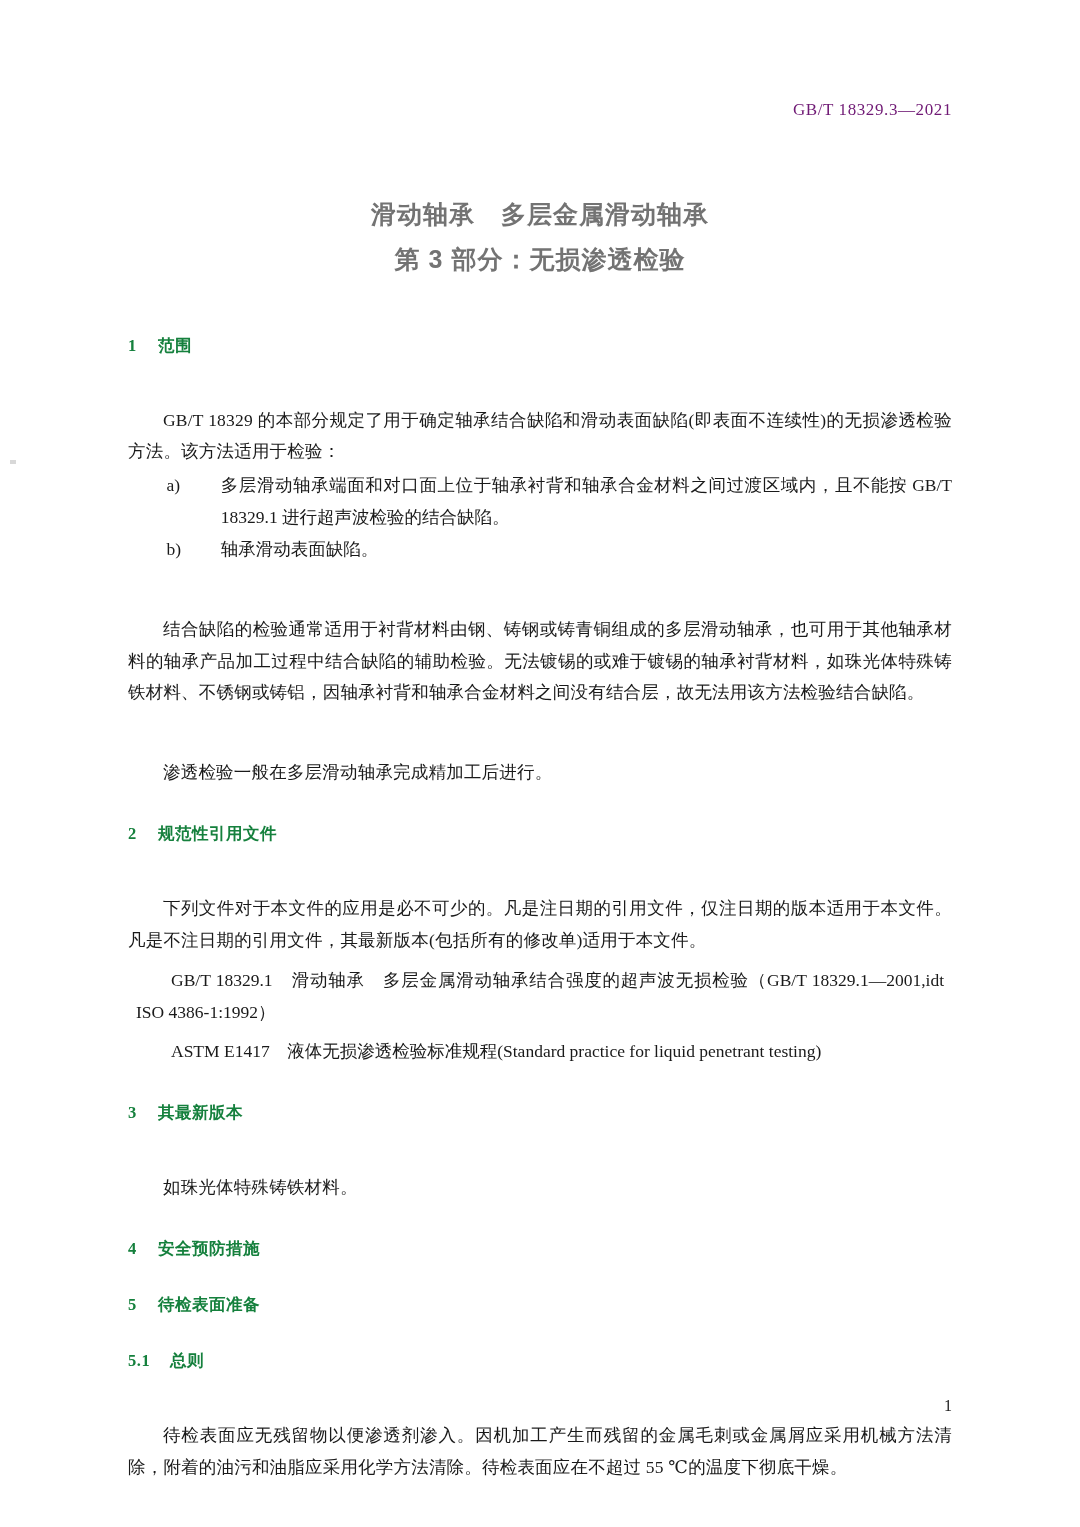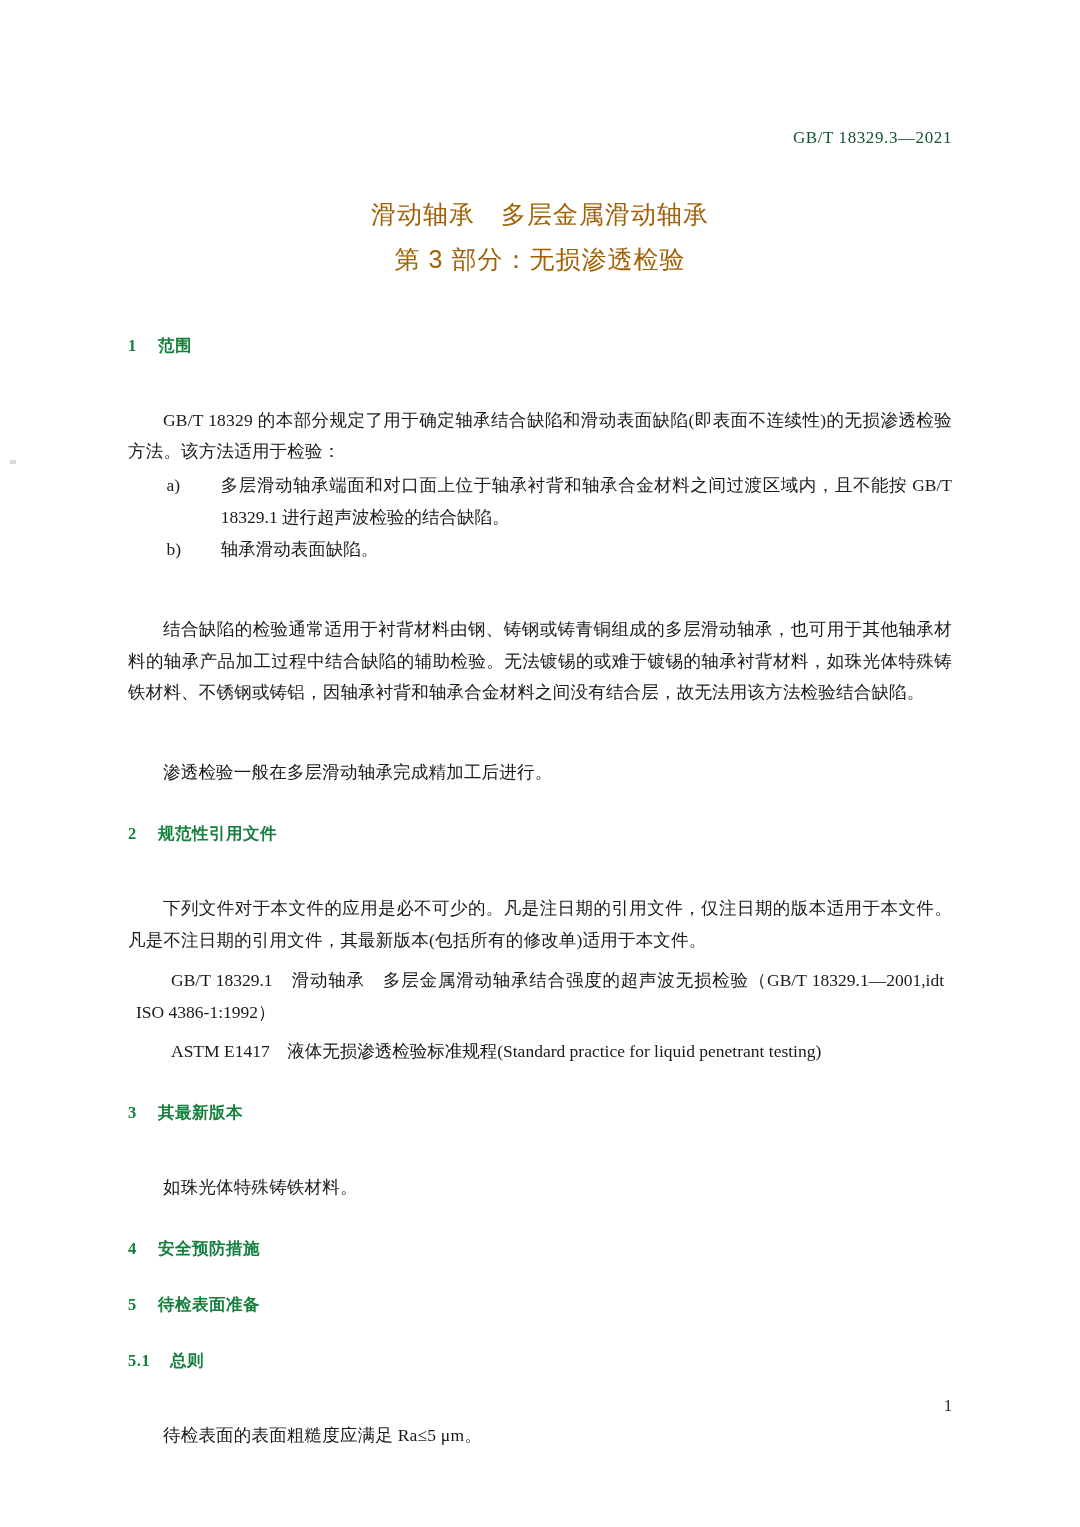--- a/index.html
+++ b/index.html
@@ -11,40 +11,40 @@
     position: relative;
     width: 1080px;
     height: 1527px;
     background: #ffffff;
     font-family: "Liberation Serif", "DejaVu Serif", serif;
     color: #1a1a1a;
     box-sizing: border-box;
   }
   .header-std {
     position: absolute;
-    top: 128px;
+    top: 100px;
     right: 128px;
     font-family: "Liberation Serif", serif;
     font-size: 17px;
     letter-spacing: 0.6px;
-    color: #14532d;
+    color: #701a75;
   }
   .content {
     position: absolute;
     left: 128px;
     right: 128px;
     top: 195px;
   }
   .doc-title {
     text-align: center;
     font-family: "Liberation Sans", sans-serif;
-    font-weight: normal;
+    font-weight: bold;
     font-size: 25px;
     letter-spacing: 1px;
-    color: #a16207;
+    color: #737373;
     line-height: 1.55;
   }
   .doc-title .t2 {
     display: block;
     margin-top: 6px;
   }
   .sec-head {
     font-family: "Liberation Sans", sans-serif;
     font-weight: bold;
     font-size: 16.5px;
@@ -161,18 +161,19 @@
       <span class="num en">4</span><span>安全预防措施</span>
     </div>
 
     <div class="sec-head">
       <span class="num en">5</span><span>待检表面准备</span>
     </div>
 
     <div class="sec-head sub">
       <span class="num en">5.1</span><span>总则</span>
     </div>
+    <p class="para indent">待检表面应无残留物以便渗透剂渗入。因机加工产生而残留的金属毛刺或金属屑应采用机械方法清除，附着的油污和油脂应采用化学方法清除。待检表面应在不超过 55 ℃的温度下彻底干燥。</p>
     <p class="para indent">待检表面的表面粗糙度应满足 Ra≤5 μm。</p>
 
   </div>
 
   <div class="page-num en">1</div>
 </div>
 
 </body></html>

